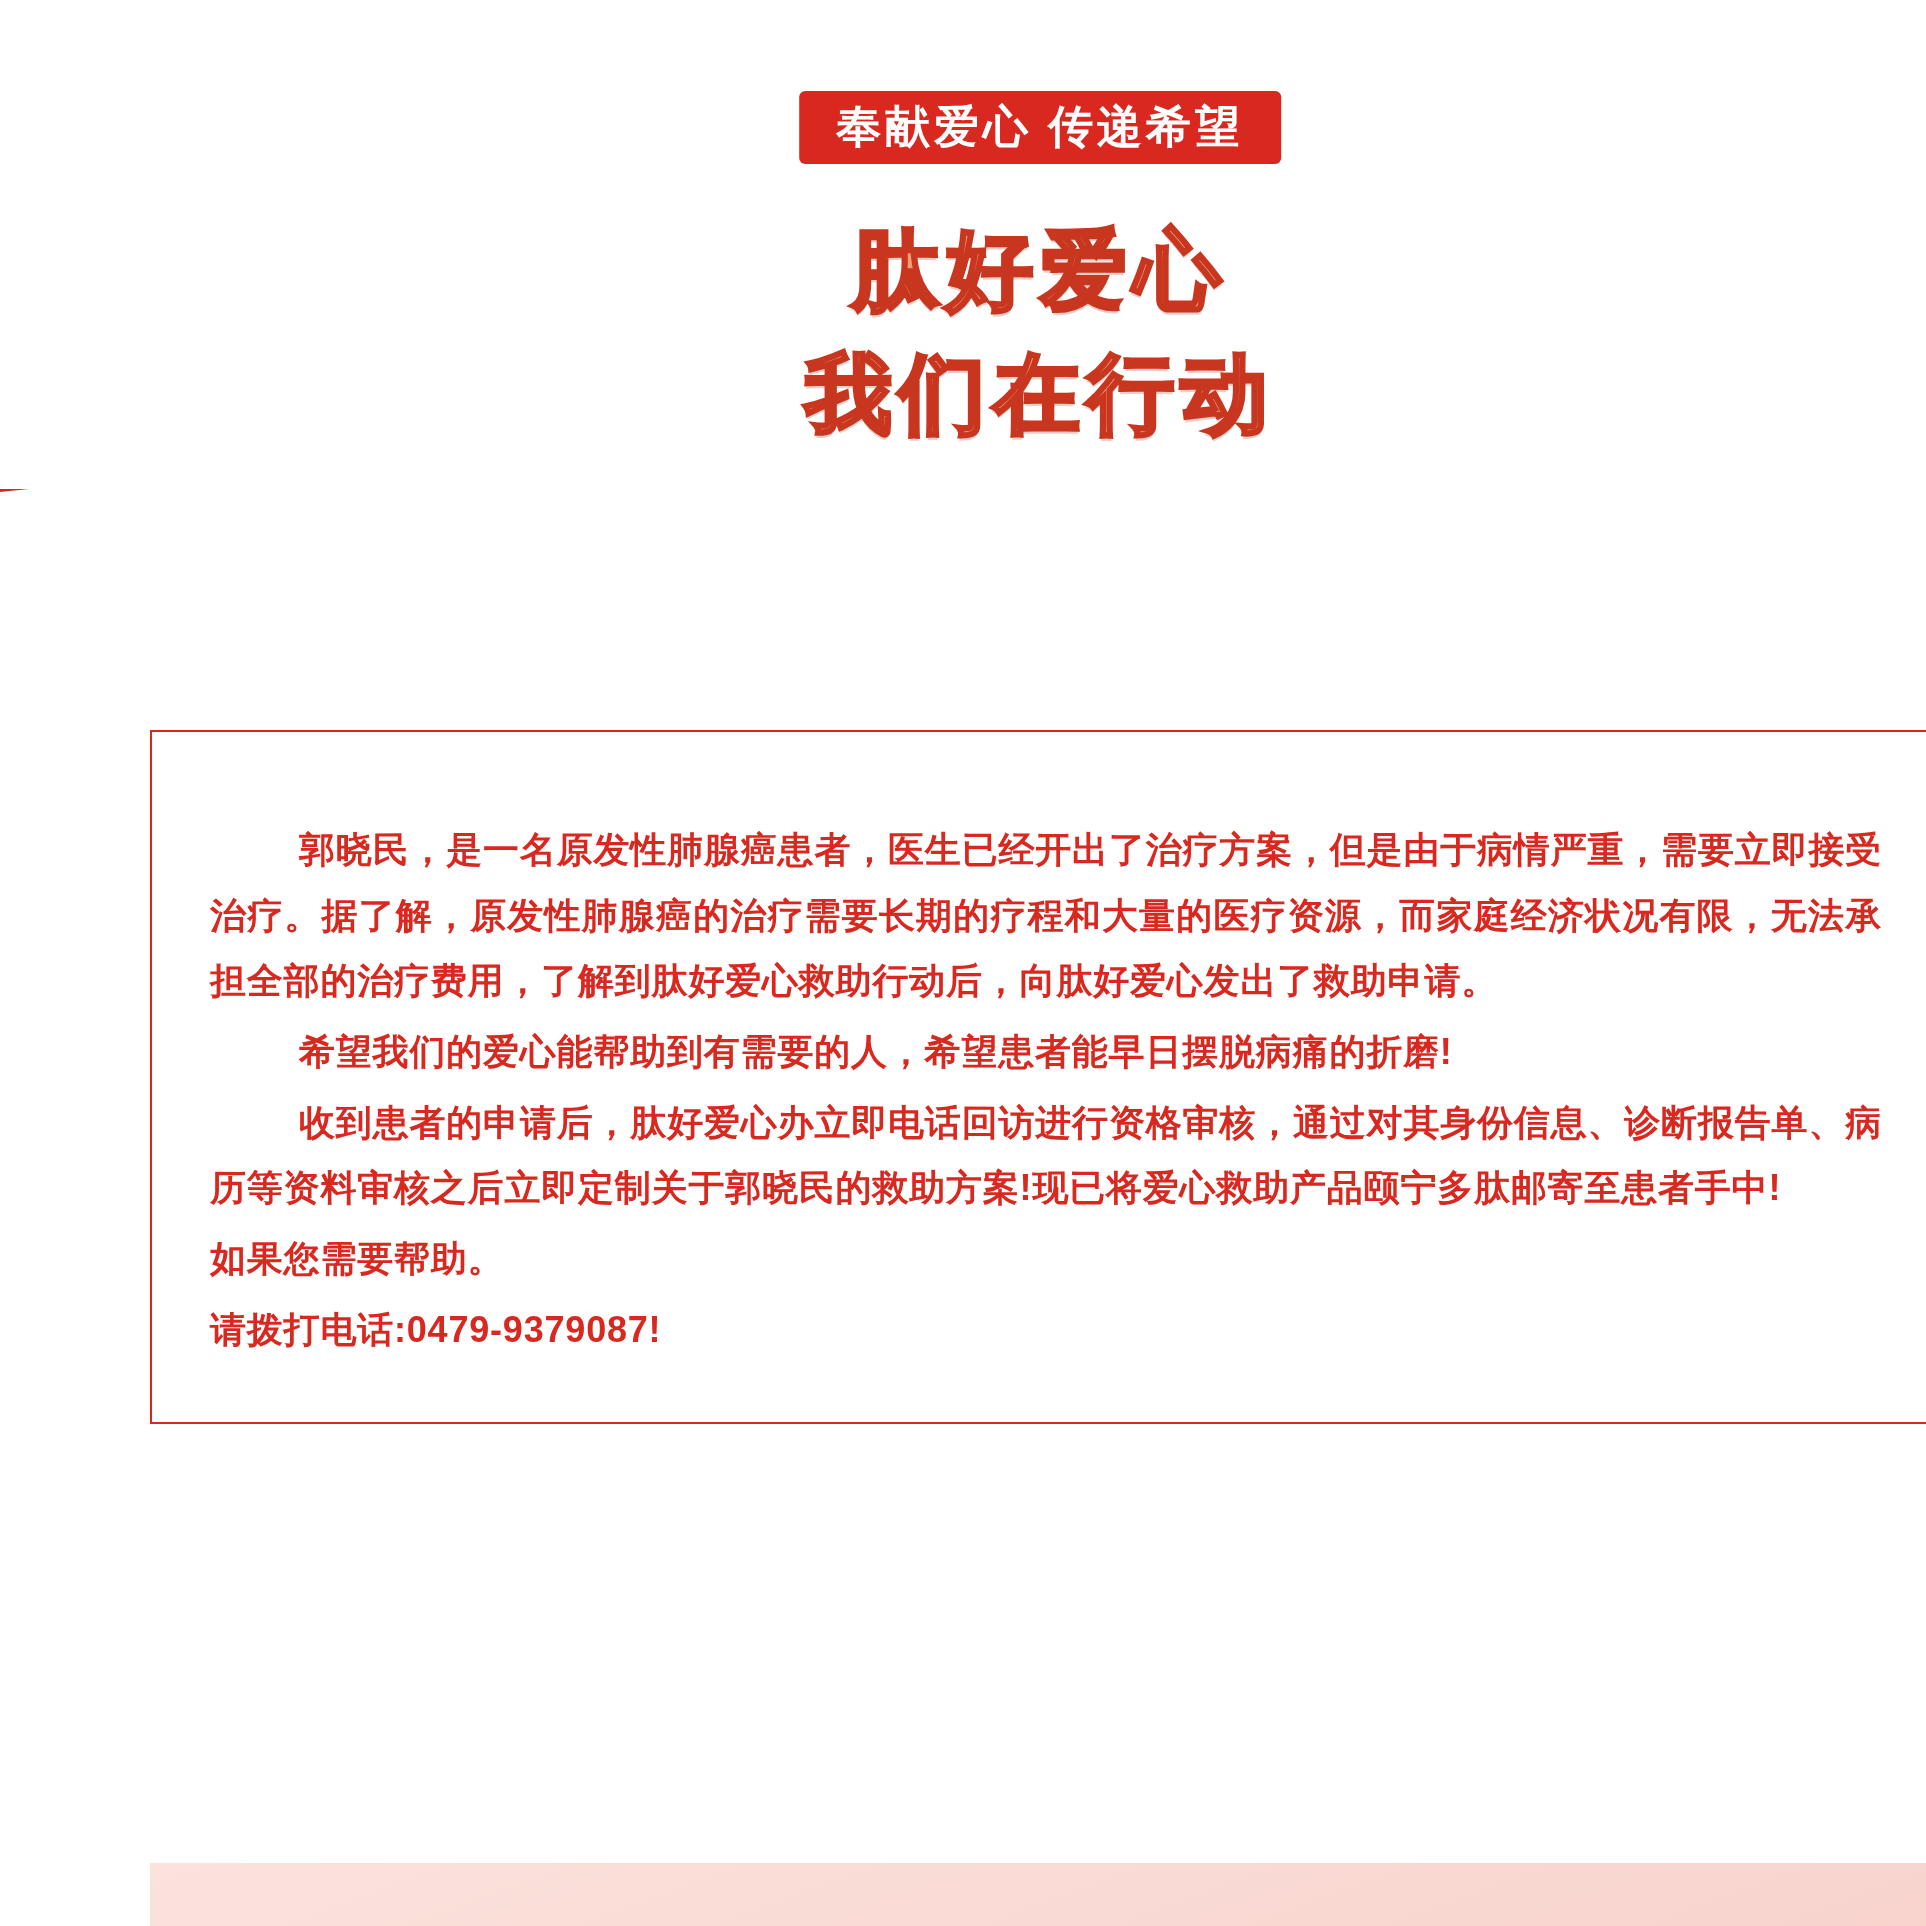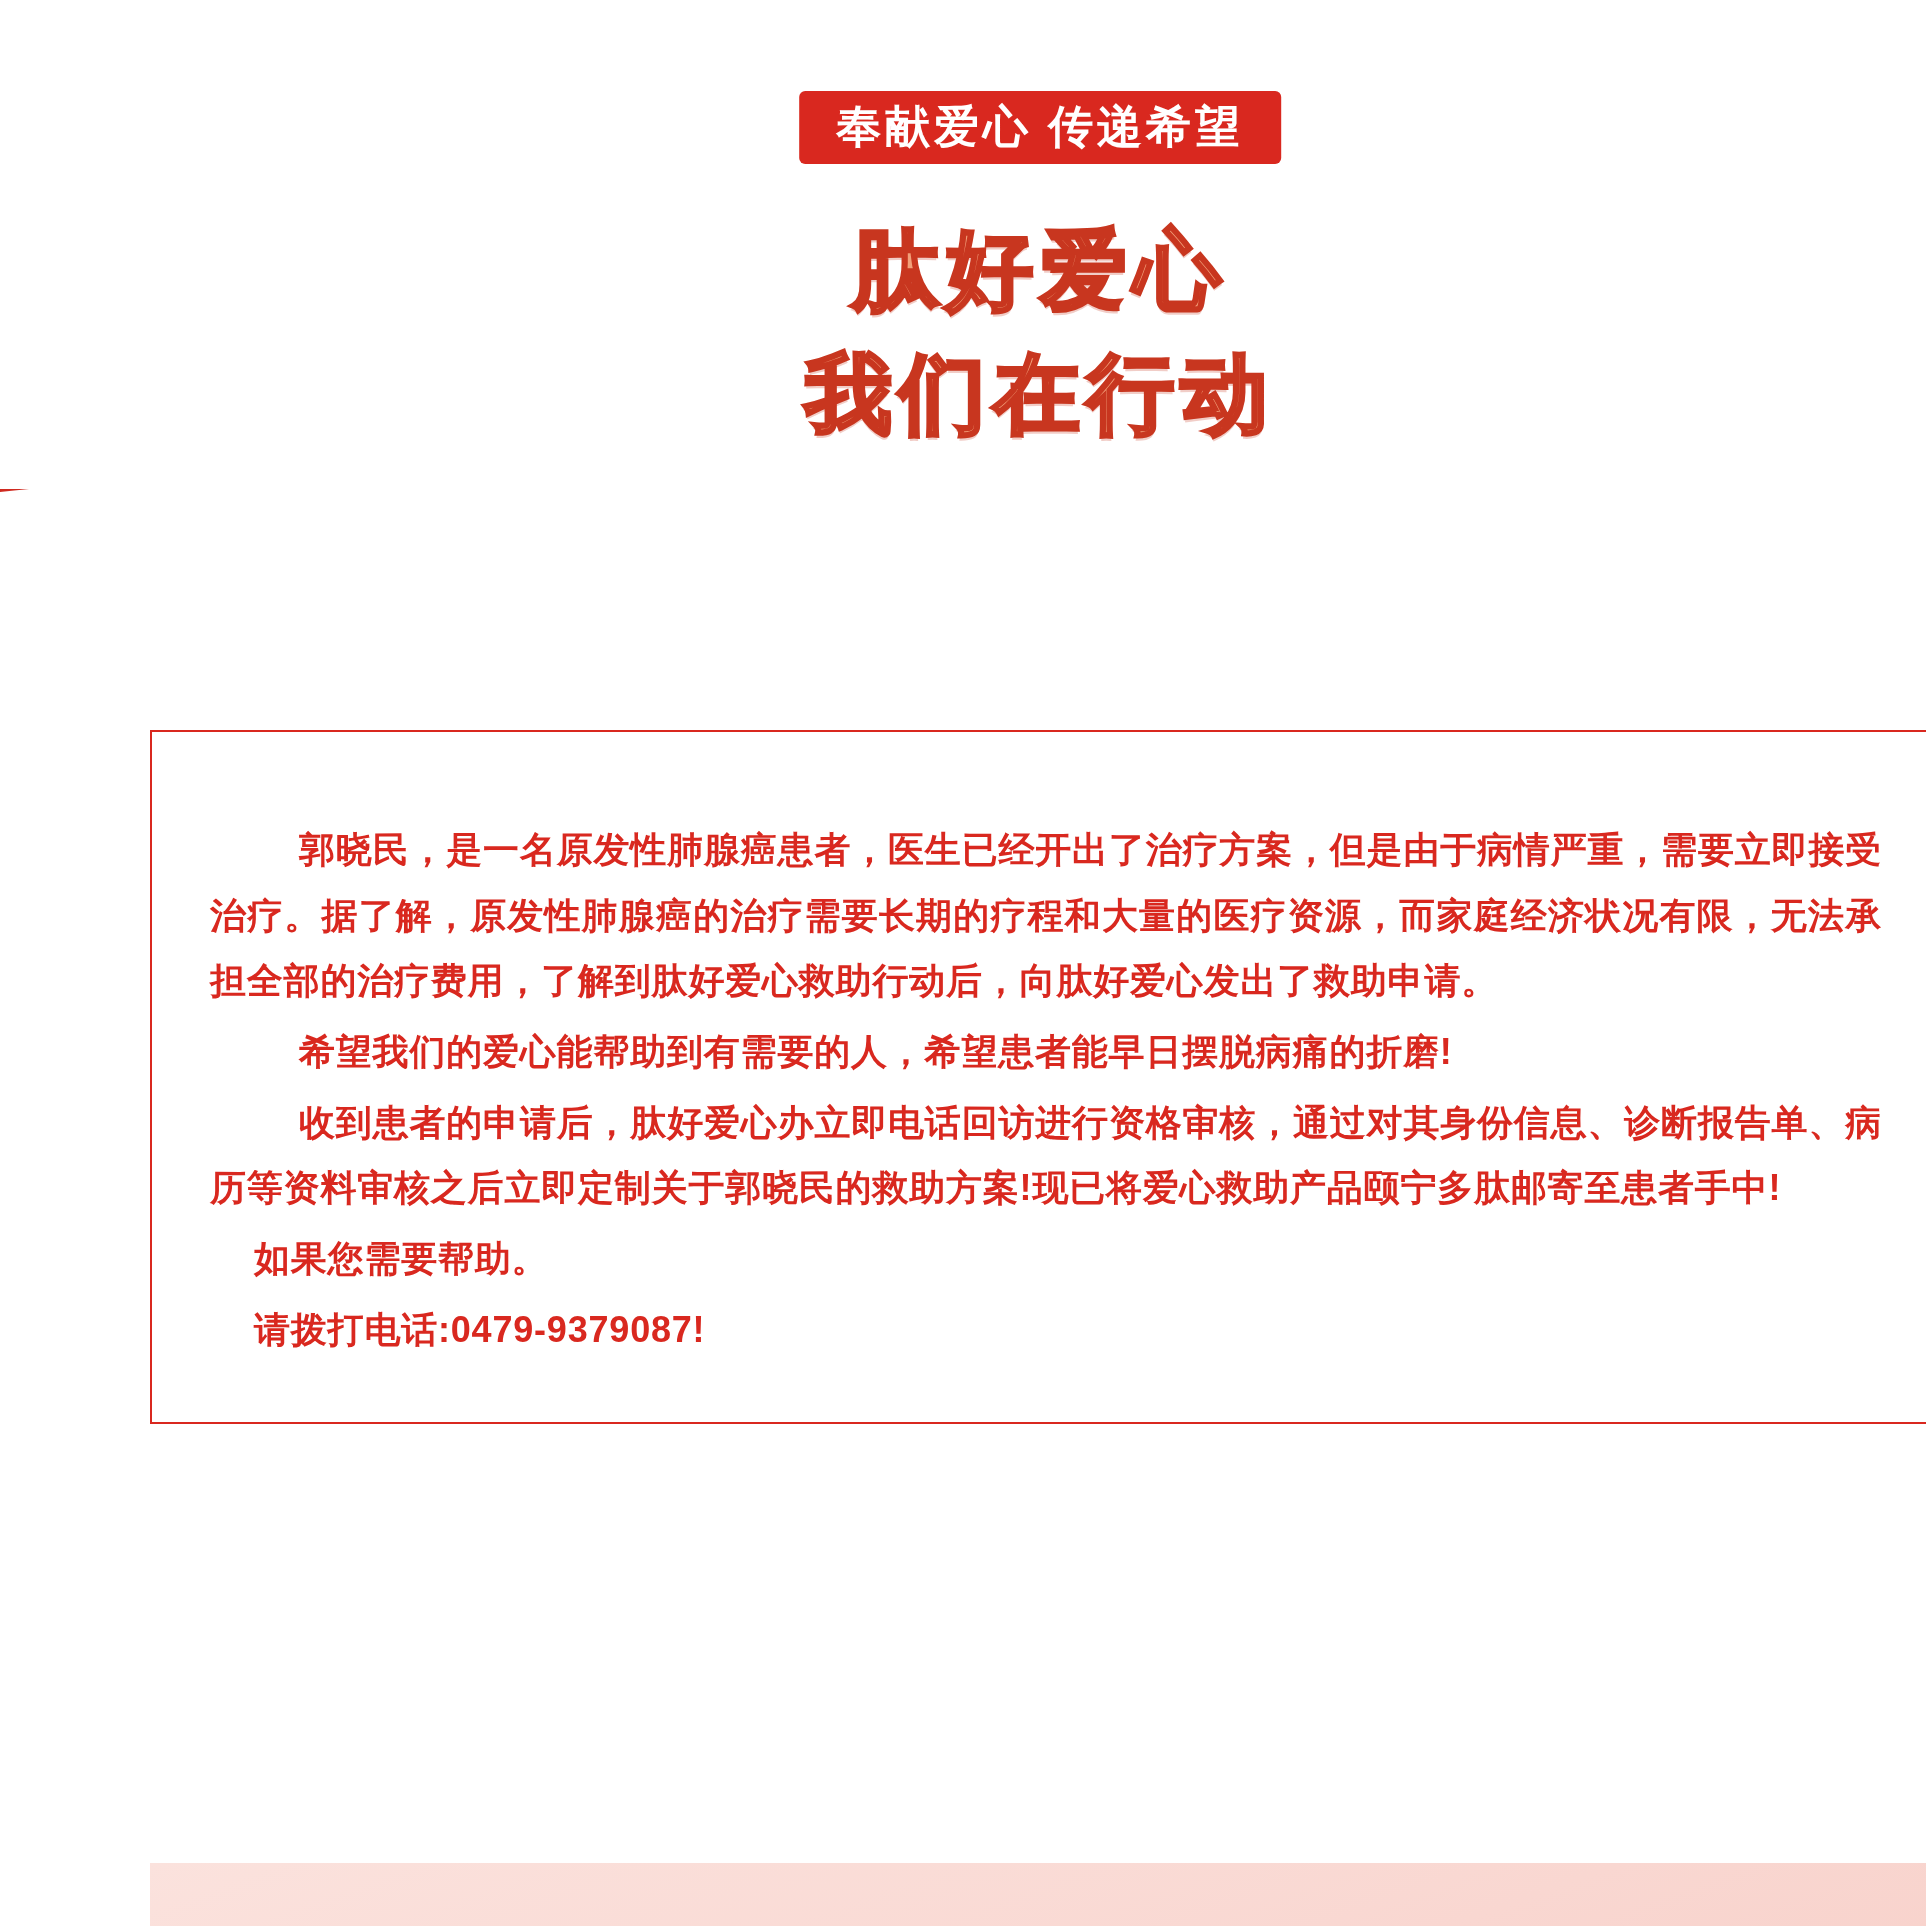--- a/index.html
+++ b/index.html
@@ -115,21 +115,20 @@
     font-size: 36px;
     font-weight: bold;
     line-height: 1.82;
     letter-spacing: 0.8px;
     text-align: justify;
     margin: 0 0 5.4px 0;
     text-indent: 89px;
   }
   .para.noindent {
     text-indent: 0;
-    margin-left: 44px;
   }
 
   
   .banner {
     position: absolute;
     left: 150px;
     top: 1863px;
     width: 1780px;
     height: 882px;
     overflow: hidden;

